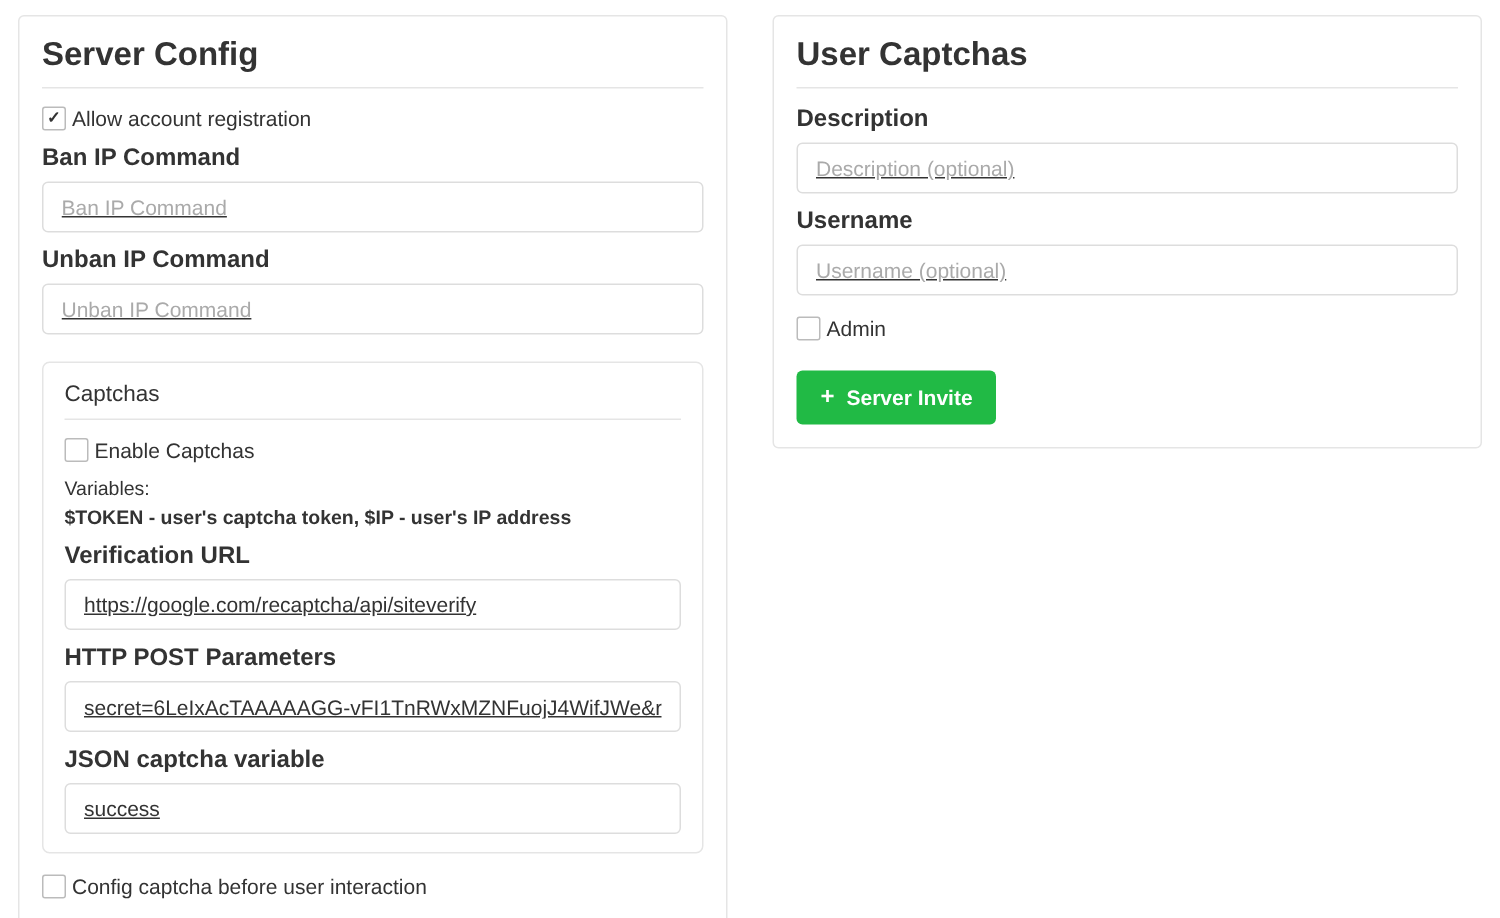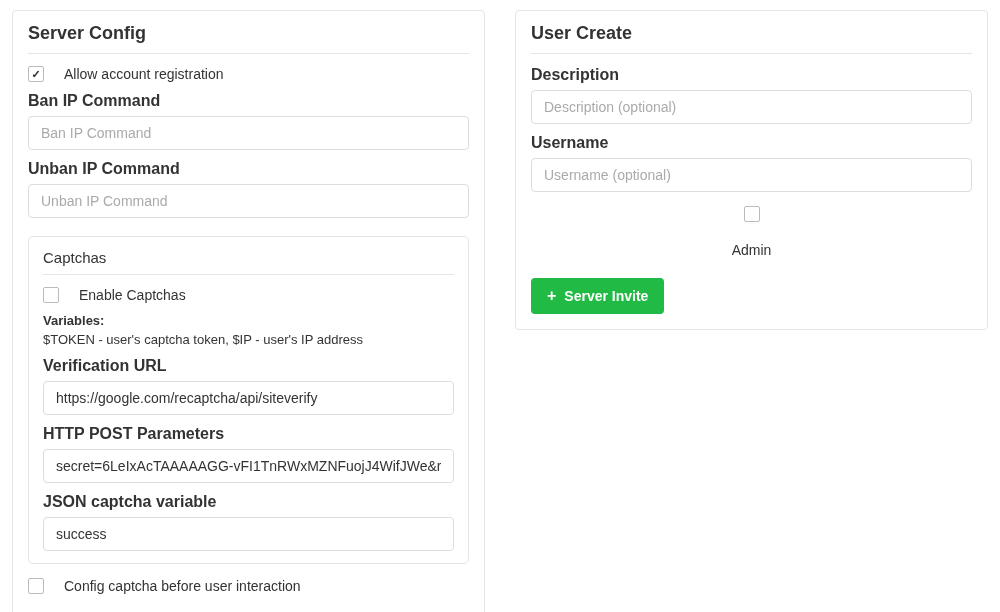--- a/index.html
+++ b/index.html
@@ -25,32 +25,32 @@
       padding: 12px 15px 15px 15px;
       background: #fff;
     }
     .panel-left {
       width: 478px;
     }
     .panel-right {
       width: 478px;
     }
     .panel-title {
-      font-size: 18px;
+      font-size: 22px;
       font-weight: 600;
       color: #333;
       border-bottom: 1px solid #e5e5e5;
       padding-bottom: 9px;
       margin-bottom: 12px;
     }
     .checkbox-row {
       display: flex;
       align-items: center;
       margin-bottom: 8px;
-      gap: 20px;
+      gap: 4px;
     }
     .checkbox {
       width: 16px;
       height: 16px;
       border: 1px solid #bbb;
       border-radius: 2px;
       display: inline-flex;
       align-items: center;
       justify-content: center;
       font-size: 12px;
@@ -78,20 +78,21 @@
     }
     .text-input {
       width: 100%;
       padding: 8px 12px;
       border: 1px solid #ddd;
       border-radius: 4px;
       font-size: 14px;
       color: #333;
       font-family: inherit;
       outline: none;
+      text-decoration: underline;
     }
     .text-input::placeholder {
       color: #aaa;
     }
     .subpanel {
       border: 1px solid #e5e5e5;
       border-radius: 5px;
       padding: 12px 14px;
       margin-top: 18px;
       margin-bottom: 14px;
@@ -99,50 +100,51 @@
     .subpanel-title {
       font-size: 15px;
       font-weight: 400;
       color: #333;
       border-bottom: 1px solid #e5e5e5;
       padding-bottom: 8px;
       margin-bottom: 12px;
     }
     .variables-label {
       font-size: 13px;
-      font-weight: 700;
+      font-weight: 400;
       color: #333;
       margin-top: 10px;
       margin-bottom: 4px;
     }
     .variables-text {
       font-size: 13px;
       color: #333;
       margin-bottom: 10px;
+      font-weight: bold;
     }
     .btn-primary {
       background: #21ba45;
       color: #fff;
       border: none;
       border-radius: 4px;
       padding: 10px 16px;
       font-size: 14px;
       font-weight: 600;
       cursor: pointer;
       display: inline-flex;
       align-items: center;
       gap: 8px;
       margin-top: 12px;
     }
     .btn-primary .plus {
       font-size: 16px;
       font-weight: bold;
       line-height: 1;
     }
-    .mt-8 { margin-top: 8px; flex-direction: column; }
+    .mt-8 { margin-top: 8px; }
   </style>
 </head>
 <body>
 
 <div class="container">
 
   <div class="panel panel-left">
     <div class="panel-title">Server Config</div>
 
     <div class="checkbox-row">
@@ -179,21 +181,21 @@
       <input type="text" class="text-input" value="success" style="">
     </div>
 
     <div class="checkbox-row">
       <span class="checkbox"></span>
       <span class="checkbox-label">Config captcha before user interaction</span>
     </div>
   </div>
 
   <div class="panel panel-right">
-    <div class="panel-title">User Create</div>
+    <div class="panel-title">User Captchas</div>
 
     <div class="field-label" style="margin-top:0">Description</div>
     <input type="text" class="text-input" placeholder="Description (optional)" style="">
 
     <div class="field-label">Username</div>
     <input type="text" class="text-input" placeholder="Username (optional)" style="">
 
     <div class="checkbox-row mt-8" style="margin-top:14px">
       <span class="checkbox"></span>
       <span class="checkbox-label">Admin</span>

